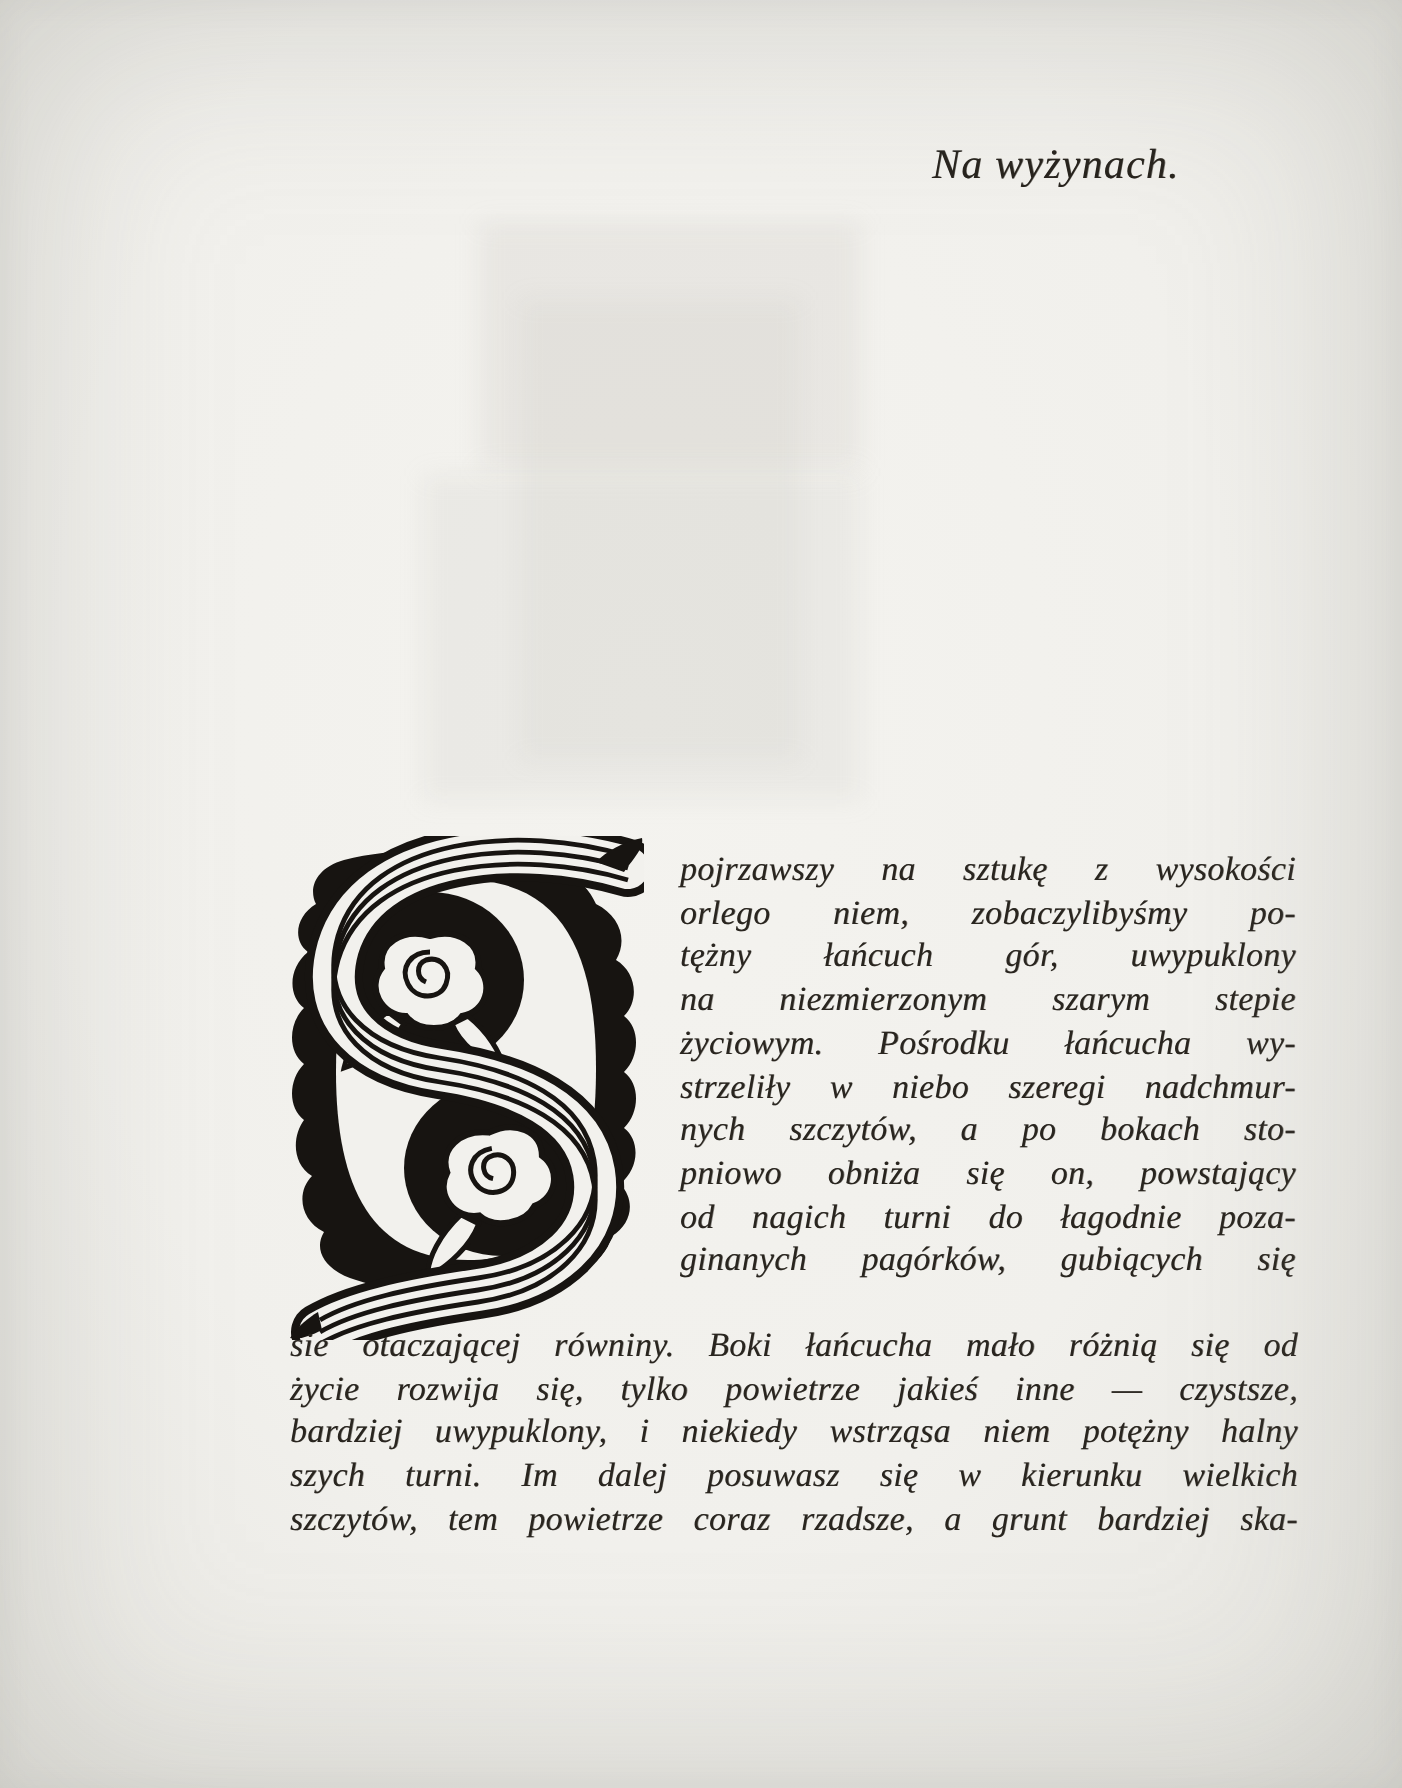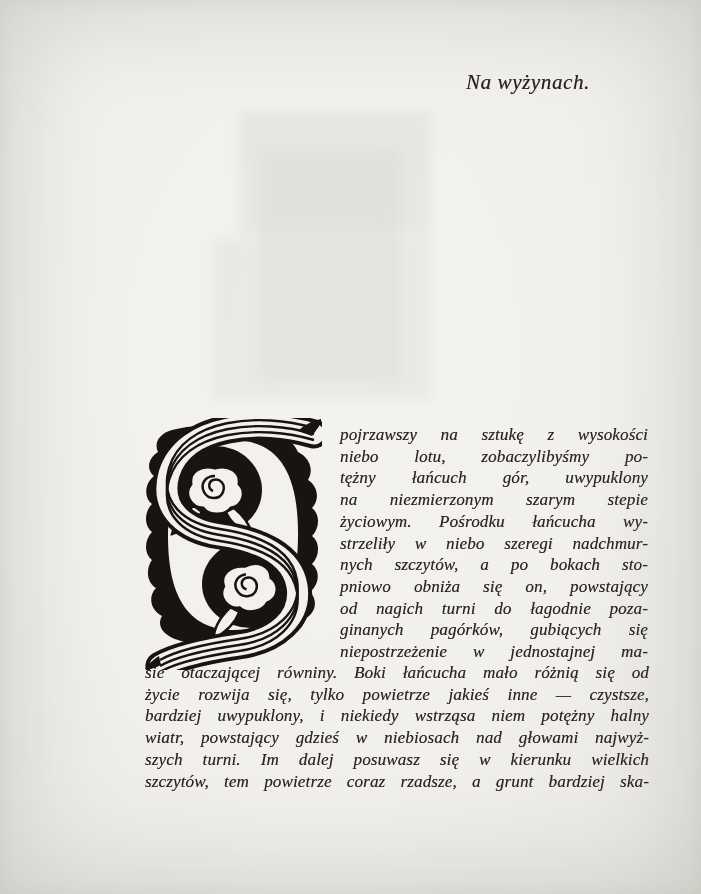--- a/index.html
+++ b/index.html
@@ -75,35 +75,33 @@
         <path transform="translate(0,6)" d="M172,16 C118,0 42,6 27,56 C17,92 44,112 78,117 C118,123 150,138 155,168 C160,200 133,222 97,227 C63,232 35,238 18,248"></path>
       </g>
 
       <path fill="#171411" d="M170,18 C175,11 180,6 179,1 C169,3 161,8 156,13 Z"></path>
       <path fill="#171411" d="M19,247 C13,250 8,252 3,251 C7,245 12,241 17,238 Z"></path>
     </svg>
   </div>
 
   <div class="col">
       <div class="textline">pojrzawszy na sztukę z wysokości</div>
-      <div class="textline">niebo lotu, zobaczylibyśmy po-</div>
+      <div class="textline">orlego niem, zobaczylibyśmy po-</div>
       <div class="textline">tężny łańcuch gór, uwypuklony</div>
       <div class="textline">na niezmierzonym szarym stepie</div>
       <div class="textline">życiowym. Pośrodku łańcucha wy-</div>
       <div class="textline">strzeliły w niebo szeregi nadchmur-</div>
       <div class="textline">nych szczytów, a po bokach sto-</div>
       <div class="textline">pniowo obniża się on, powstający</div>
       <div class="textline">od nagich turni do łagodnie poza-</div>
       <div class="textline">ginanych pagórków, gubiących się</div>
-      <div class="textline">niepostrzeżenie w jednostajnej ma-</div>
     </div>
 
   <div class="full">
       <div class="textline">sie otaczającej równiny. Boki łańcucha mało różnią się od</div>
       <div class="textline">życie rozwija się, tylko powietrze jakieś inne — czystsze,</div>
       <div class="textline">bardziej uwypuklony, i niekiedy wstrząsa niem potężny halny</div>
-      <div class="textline">wiatr, powstający gdzieś w niebiosach nad głowami najwyż-</div>
       <div class="textline">szych turni. Im dalej posuwasz się w kierunku wielkich</div>
       <div class="textline">szczytów, tem powietrze coraz rzadsze, a grunt bardziej ska-</div>
     </div>
 
   <div class="vignette"></div>
 </div>
 
 </body></html>

